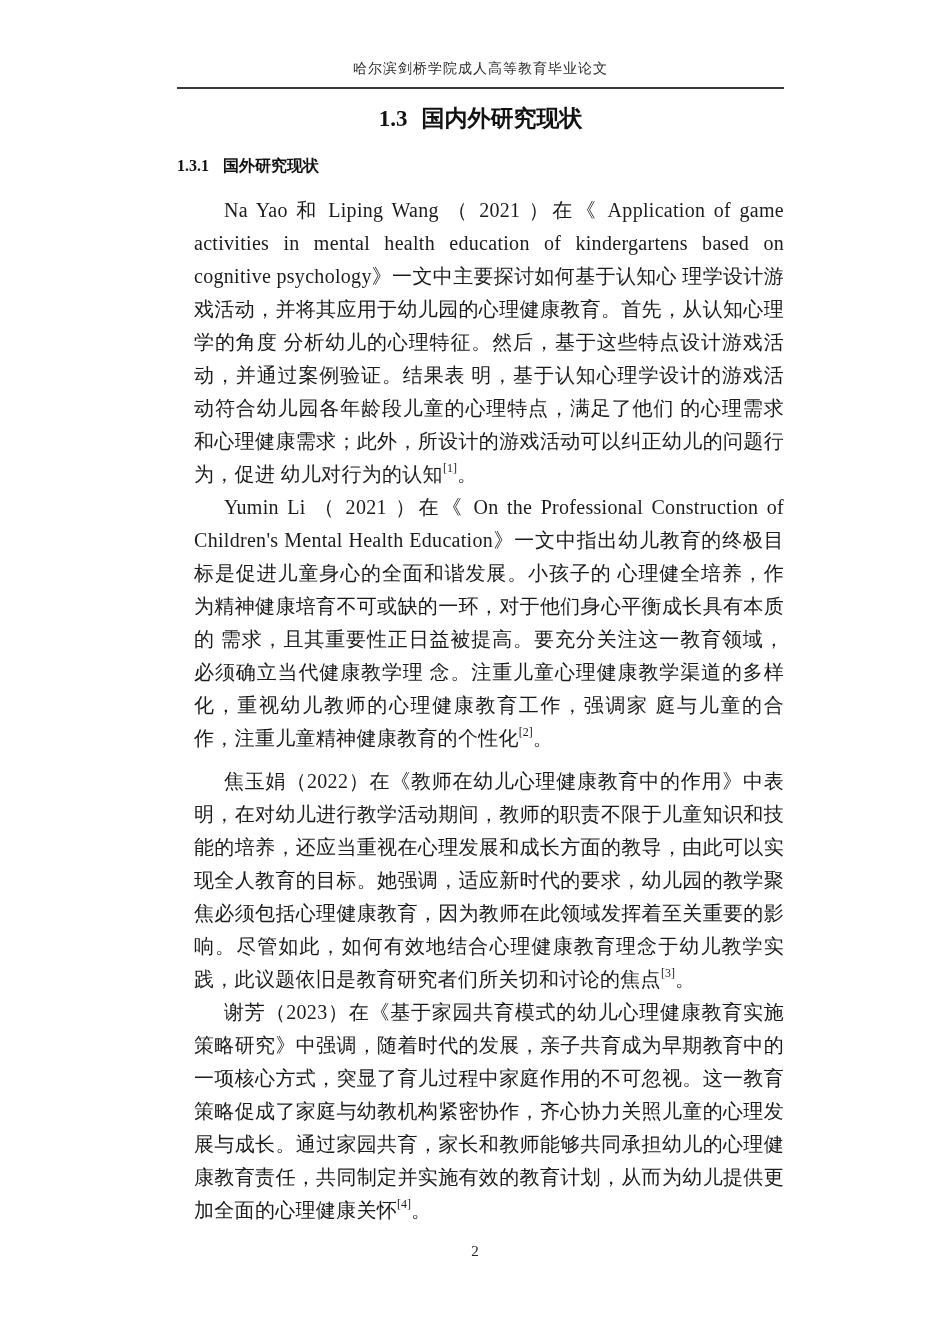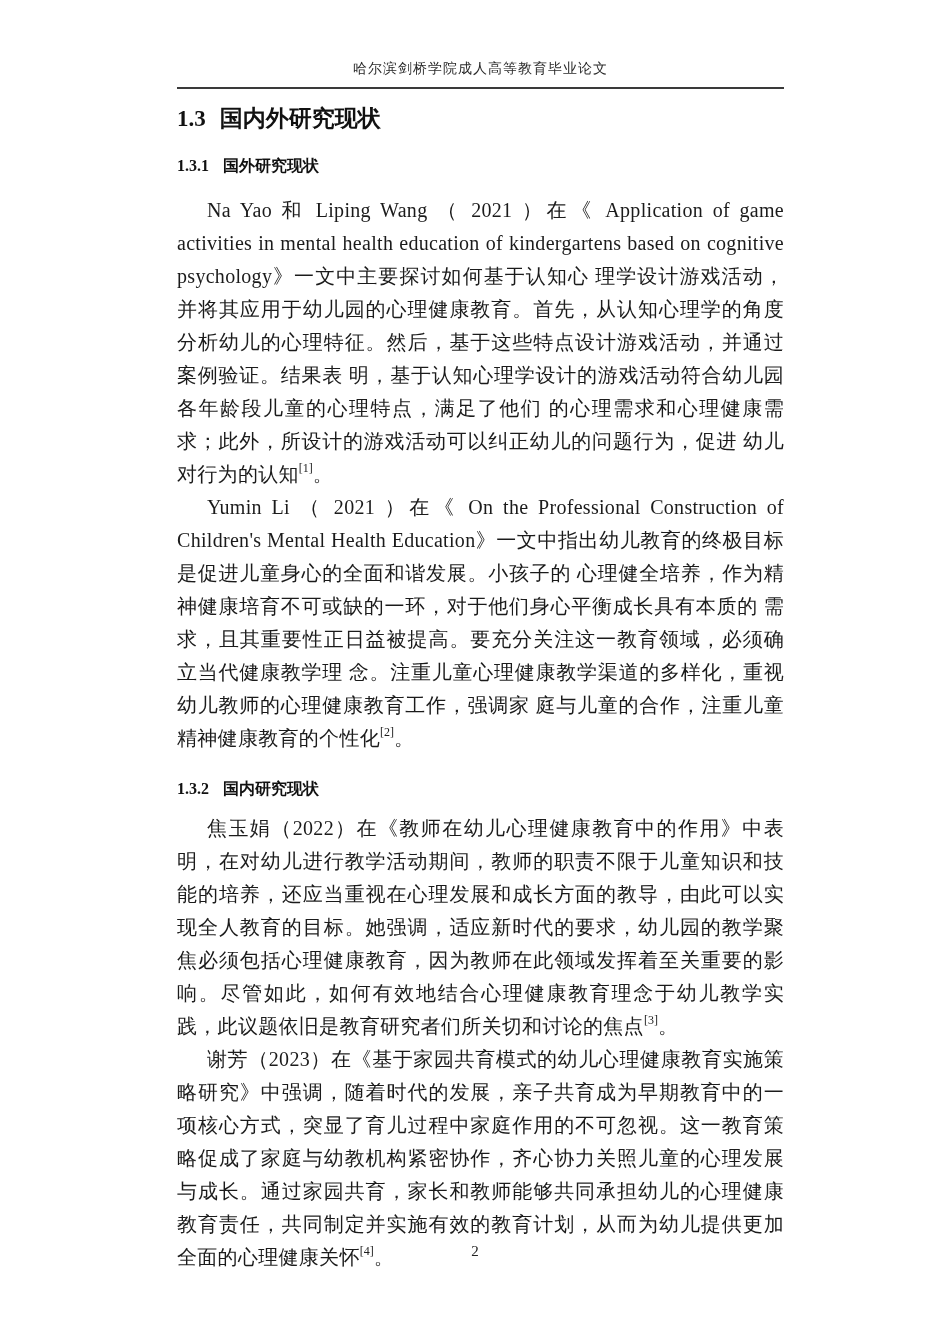--- a/index.html
+++ b/index.html
@@ -39,35 +39,37 @@
     text-align: justify;
     text-justify: inter-character;
     color: #1b1b1b;
     letter-spacing: 0.3px;
   }
   .intro {
     margin-top: 29px;
   }
   .indent {
     text-indent: 30px;
+    margin-left: 17px;
   }
   .ref {
     font-size: 12px;
     line-height: 0;
     vertical-align: 9px;
     letter-spacing: 0;
   }
   h2, h3 {
     margin: 0;
     color: #111111;
   }
   .h-level1 {
     margin-top: 14px;
     font-size: 23px;
     line-height: 30px;
+    text-align: center;
   }
   .h-level2 {
     margin-top: 18px;
     font-size: 16px;
     line-height: 27px;
   }
   .h-level2-b {
     margin-top: 20px;
   }
   .h-num {
@@ -118,23 +120,20 @@
     <div class="para-spacer"></div>
 
     <p class="body-para indent">
       <span>Na Yao 和 Liping Wang （ 2021 ）在《 Application of game activities in mental health education of kindergartens based on cognitive psychology》一文中主要探讨如何基于认知心 理学设计游戏活动，并将其应用于幼儿园的心理健康教育。首先，从认知心理学的角度 分析幼儿的心理特征。然后，基于这些特点设计游戏活动，并通过案例验证。结果表 明，基于认知心理学设计的游戏活动符合幼儿园各年龄段儿童的心理特点，满足了他们 的心理需求和心理健康需求；此外，所设计的游戏活动可以纠正幼儿的问题行为，促进 幼儿对行为的认知</span><sup class="ref">[1]</sup><span>。</span>
     </p>
 
     <p class="body-para indent">
       <span>Yumin Li （ 2021 ）在《 On the Professional Construction of Children's Mental Health Education》一文中指出幼儿教育的终极目标是促进儿童身心的全面和谐发展。小孩子的 心理健全培养，作为精神健康培育不可或缺的一环，对于他们身心平衡成长具有本质的 需求，且其重要性正日益被提高。要充分关注这一教育领域，必须确立当代健康教学理 念。注重儿童心理健康教学渠道的多样化，重视幼儿教师的心理健康教育工作，强调家 庭与儿童的合作，注重儿童精神健康教育的个性化</span><sup class="ref">[2]</sup><span>。</span>
     </p>
 
-    <h3 class="h-level2 h-level2-b">
-      <span class="h-num">1.3.2</span><span class="h-title">国内研究现状</span>
-    </h3>
 
     <div class="para-spacer-sm"></div>
 
     <p class="body-para indent">
       <span>焦玉娟（2022）在《教师在幼儿心理健康教育中的作用》中表明，在对幼儿进行教学活动期间，教师的职责不限于儿童知识和技能的培养，还应当重视在心理发展和成长方面的教导，由此可以实现全人教育的目标。她强调，适应新时代的要求，幼儿园的教学聚焦必须包括心理健康教育，因为教师在此领域发挥着至关重要的影响。尽管如此，如何有效地结合心理健康教育理念于幼儿教学实践，此议题依旧是教育研究者们所关切和讨论的焦点</span><sup class="ref">[3]</sup><span>。</span>
     </p>
 
     <p class="body-para indent">
       <span>谢芳（2023）在《基于家园共育模式的幼儿心理健康教育实施策略研究》中强调，随着时代的发展，亲子共育成为早期教育中的一项核心方式，突显了育儿过程中家庭作用的不可忽视。这一教育策略促成了家庭与幼教机构紧密协作，齐心协力关照儿童的心理发展与成长。通过家园共育，家长和教师能够共同承担幼儿的心理健康教育责任，共同制定并实施有效的教育计划，从而为幼儿提供更加全面的心理健康关怀</span><sup class="ref">[4]</sup><span>。</span>
     </p>

